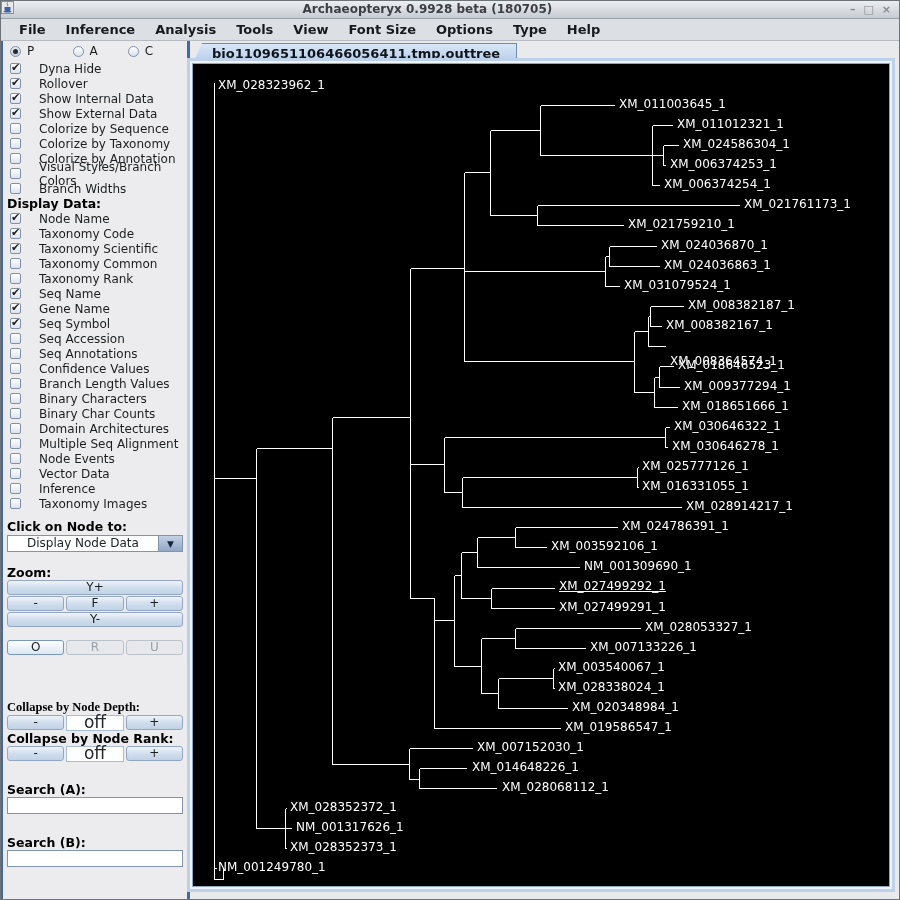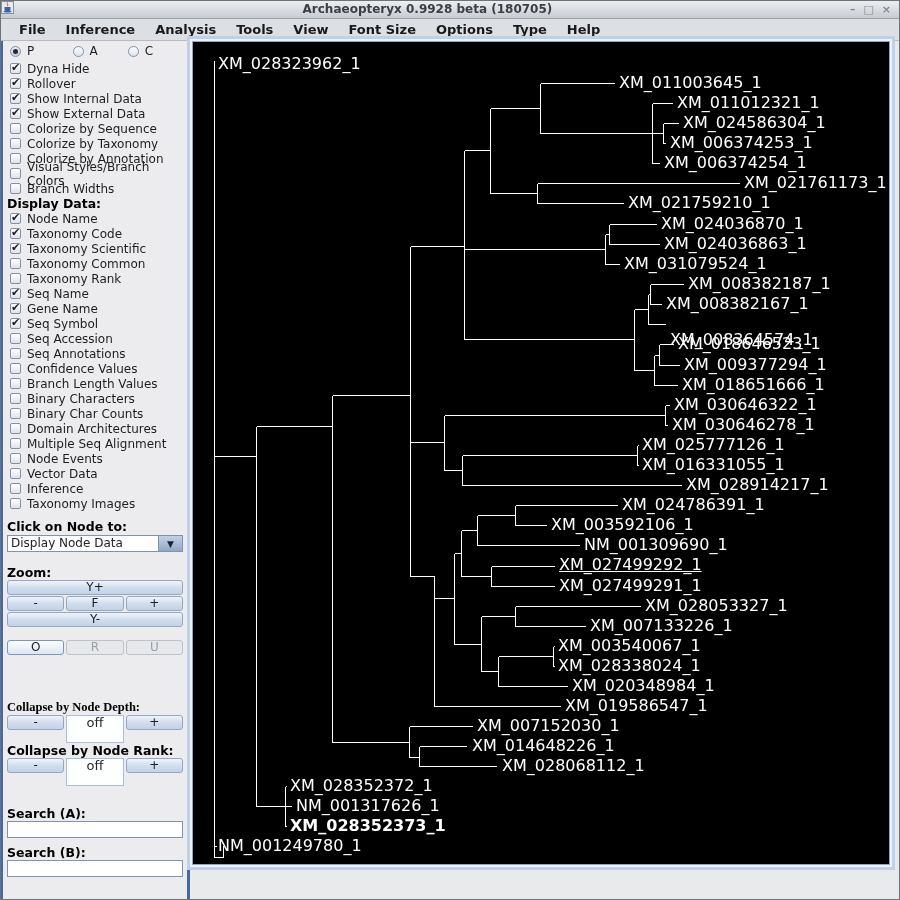--- a/index.html
+++ b/index.html
@@ -13,47 +13,47 @@
   .win-controls span{font-size:11px;color:#84898f;font-weight:bold;line-height:14px;cursor:default;}
   .java-ico{width:13px;height:13px;flex:0 0 auto;}
   
   .menubar{height:22px;background:#dcdfe4;border-bottom:1px solid #b7bbc1;display:flex;align-items:center;padding-left:8px;flex:0 0 auto;}
   .menu-item{font-size:13px;font-weight:bold;color:#17191c;padding:2px 10px;cursor:default;}
   
   .content{flex:1;display:flex;min-height:0;}
   .sidebar{width:189px;flex:0 0 auto;background:#ececee;border-left:2px solid #4269a4;border-right:3px solid #4269a4;padding:3px 4px 0 4px;overflow:hidden;font-size:12px;color:#1b1d20;}
   .main{flex:1;display:flex;flex-direction:column;min-width:0;background:#e9eaec;}
   
-  .row{display:flex;align-items:center;height:15px;gap:6px;}
+  .row{display:flex;align-items:center;height:15px;gap:18px;}
   .cb{width:11px;height:11px;border:1px solid #8091a8;border-radius:2px;background:linear-gradient(#ffffff,#dce3ed);position:relative;flex:0 0 auto;margin-left:3px;}
   .cb.checked::after{content:"\2714";position:absolute;left:0px;top:-3px;font-size:11px;font-weight:bold;color:#1d1f22;}
   .rb{width:11px;height:11px;border:1px solid #8091a8;border-radius:50%;background:linear-gradient(#ffffff,#dce3ed);position:relative;flex:0 0 auto;}
   .rb.sel{background:linear-gradient(#e8edf4,#c4cedd);}
   .rb.sel::after{content:"";position:absolute;left:2px;top:2px;width:5px;height:5px;border-radius:50%;background:#26292d;}
   .radio-row{display:flex;align-items:center;height:14px;margin-bottom:3px;}
   .radio-row .opt{display:flex;align-items:center;gap:6px;width:60px;}
   .radio-row .opt:first-child{width:68px;margin-left:3px;}
   .sec{font-weight:bold;font-size:12.5px;color:#000;}
   .combo{height:17px;border:1px solid #8094ad;background:#fff;display:flex;align-items:stretch;margin:1px 0 0 0;}
-  .combo .val{flex:1;font-size:12px;line-height:15px;padding-left:3px;color:#20242a;overflow:hidden;white-space:nowrap;}
+  .combo .val{flex:1;font-size:12px;line-height:15px;padding-left:19px;color:#20242a;overflow:hidden;white-space:nowrap;}
   .combo .arrow{width:24px;background:linear-gradient(#c3d1e4,#93a7c4);border-left:1px solid #8094ad;text-align:center;font-size:9px;color:#16233a;line-height:16px;}
   .btn{height:15px;background:linear-gradient(#eff4fa 0%,#cfdcec 55%,#c2d3e7 100%);border:1px solid #93a7c4;border-radius:3px;font-size:12px;color:#1a1d21;text-align:center;line-height:12px;cursor:default;}
   .btn.full{width:100%;}
   .btnrow{display:flex;gap:2px;}
   .btnrow .btn{flex:1;}
   .btn.toggled{background:linear-gradient(#fdfeff,#dbe7f3);border-color:#7b97bd;}
   .btn.disabled{background:#e6e8eb;border-color:#bcc2ca;color:#9aa0a8;}
-  .valcell{flex:1;height:28px;background:#fdfefe;border:1px solid #a9bdd6;font-size:13px;text-align:center;line-height:13px;color:#24272b;}
+  .valcell{flex:1;height:16px;background:#fdfefe;border:1px solid #a9bdd6;font-size:17px;text-align:center;line-height:13px;color:#24272b;}
   .tfield{width:100%;height:17px;border:1px solid #8094ad;background:#fff;font-size:12px;padding:0 3px;outline:none;font-family:inherit;}
   
   .tabstrip{height:22px;flex:0 0 auto;display:flex;align-items:flex-end;padding-left:3px;}
   .tab{height:20px;background:linear-gradient(#d9e7f7,#b5cce9);border:1px solid #6f8bb0;border-bottom:none;padding:2px 16px 0 18px;font-size:13px;font-weight:bold;color:#10151c;clip-path:polygon(9px 0,100% 0,100% 100%,0 100%);white-space:nowrap;}
   .canvas-wrap{flex:1;position:relative;padding:0 0 0 2px;}
   .canvas{position:absolute;left:2px;top:0;width:698px;height:824px;background:#000;border:1px solid #8ea6c4;box-shadow:0 0 0 2px #eef3f9,0 0 0 5px #bdd2ea;overflow:hidden;}
-  .leaf{position:absolute;font-size:16px;line-height:13px;color:#fff;white-space:nowrap;cursor:default;text-align:right;}
+  .leaf{position:absolute;font-size:12px;line-height:13px;color:#fff;white-space:nowrap;cursor:default;text-align:right;}
   svg{position:absolute;left:0;top:0;}
 </style>
 </head>
 <body>
 
 <div class="window">
 
   <div class="titlebar">
     <svg class="java-ico" viewBox="0 0 13 13">
       <rect x="0.5" y="0.5" width="12" height="12" fill="#e8eaee" stroke="#8a9099"></rect>
@@ -249,25 +249,28 @@
       </div>
       <div class="sec" style="height:15px;">Collapse by Node Rank:</div>
       <div class="btnrow">
         <div class="btn">-</div>
         <div class="valcell">off</div>
         <div class="btn">+</div>
       </div>
 
       <div class="sec" style="margin-top:20px;height:15px;">Search (A):</div>
       <input class="tfield" value="" style="">
-      <div class="sec" style="margin-top:7px;height:15px;">Search (B):</div>
+      <div class="sec" style="margin-top:21px;height:15px;">Search (B):</div>
       <input class="tfield" value="" style="">
     </div>
 
     <div class="main">
+      <div class="tabstrip">
+        <div class="tab">bio1109651106466056411.tmp.outtree</div>
+      </div>
       <div class="canvas-wrap">
         <div class="canvas" id="tree-canvas" style="background: rgb(0, 0, 0);">
           <svg id="tree-svg" width="698" height="824">
               <line x1="21.5" y1="18.5" x2="21.5" y2="815.5" stroke="#ffffff" stroke-width="1" shape-rendering="crispEdges"></line>
               <line x1="297.5" y1="66.5" x2="297.5" y2="151.5" stroke="#ffffff" stroke-width="1" shape-rendering="crispEdges"></line>
               <line x1="347.5" y1="41.5" x2="347.5" y2="91.5" stroke="#ffffff" stroke-width="1" shape-rendering="crispEdges"></line>
               <line x1="459.5" y1="61.5" x2="459.5" y2="121.5" stroke="#ffffff" stroke-width="1" shape-rendering="crispEdges"></line>
               <line x1="470.5" y1="81.5" x2="470.5" y2="101.5" stroke="#ffffff" stroke-width="1" shape-rendering="crispEdges"></line>
               <line x1="344.5" y1="141.5" x2="344.5" y2="161.5" stroke="#ffffff" stroke-width="1" shape-rendering="crispEdges"></line>
               <line x1="271.5" y1="108.5" x2="271.5" y2="297.5" stroke="#ffffff" stroke-width="1" shape-rendering="crispEdges"></line>
@@ -404,21 +407,21 @@
               <span class="leaf" style="left: 397px; top: 577px;">XM_007133226_1</span>
               <span class="leaf" style="left: 365px; top: 597px;">XM_003540067_1</span>
               <span class="leaf" style="left: 365px; top: 617px;">XM_028338024_1</span>
               <span class="leaf" style="left: 379px; top: 637px;">XM_020348984_1</span>
               <span class="leaf" style="left: 372px; top: 657px;">XM_019586547_1</span>
               <span class="leaf" style="left: 284px; top: 677px;">XM_007152030_1</span>
               <span class="leaf" style="left: 279px; top: 697px;">XM_014648226_1</span>
               <span class="leaf" style="left: 309px; top: 717px;">XM_028068112_1</span>
               <span class="leaf" style="left: 97px; top: 737px;">XM_028352372_1</span>
               <span class="leaf" style="left: 103px; top: 757px;">NM_001317626_1</span>
-              <span class="leaf" style="left: 97px; top: 777px; font-weight: bold;">XM_028352373_1</span>
+              <span class="leaf" style="left: 97px; top: 777px;">XM_028352373_1</span>
               <span class="leaf" style="left: 25px; top: 797px;">NM_001249780_1</span>
             </div>
         </div>
       </div>
     </div>
 
   </div>
 </div>
 
 </body></html>

